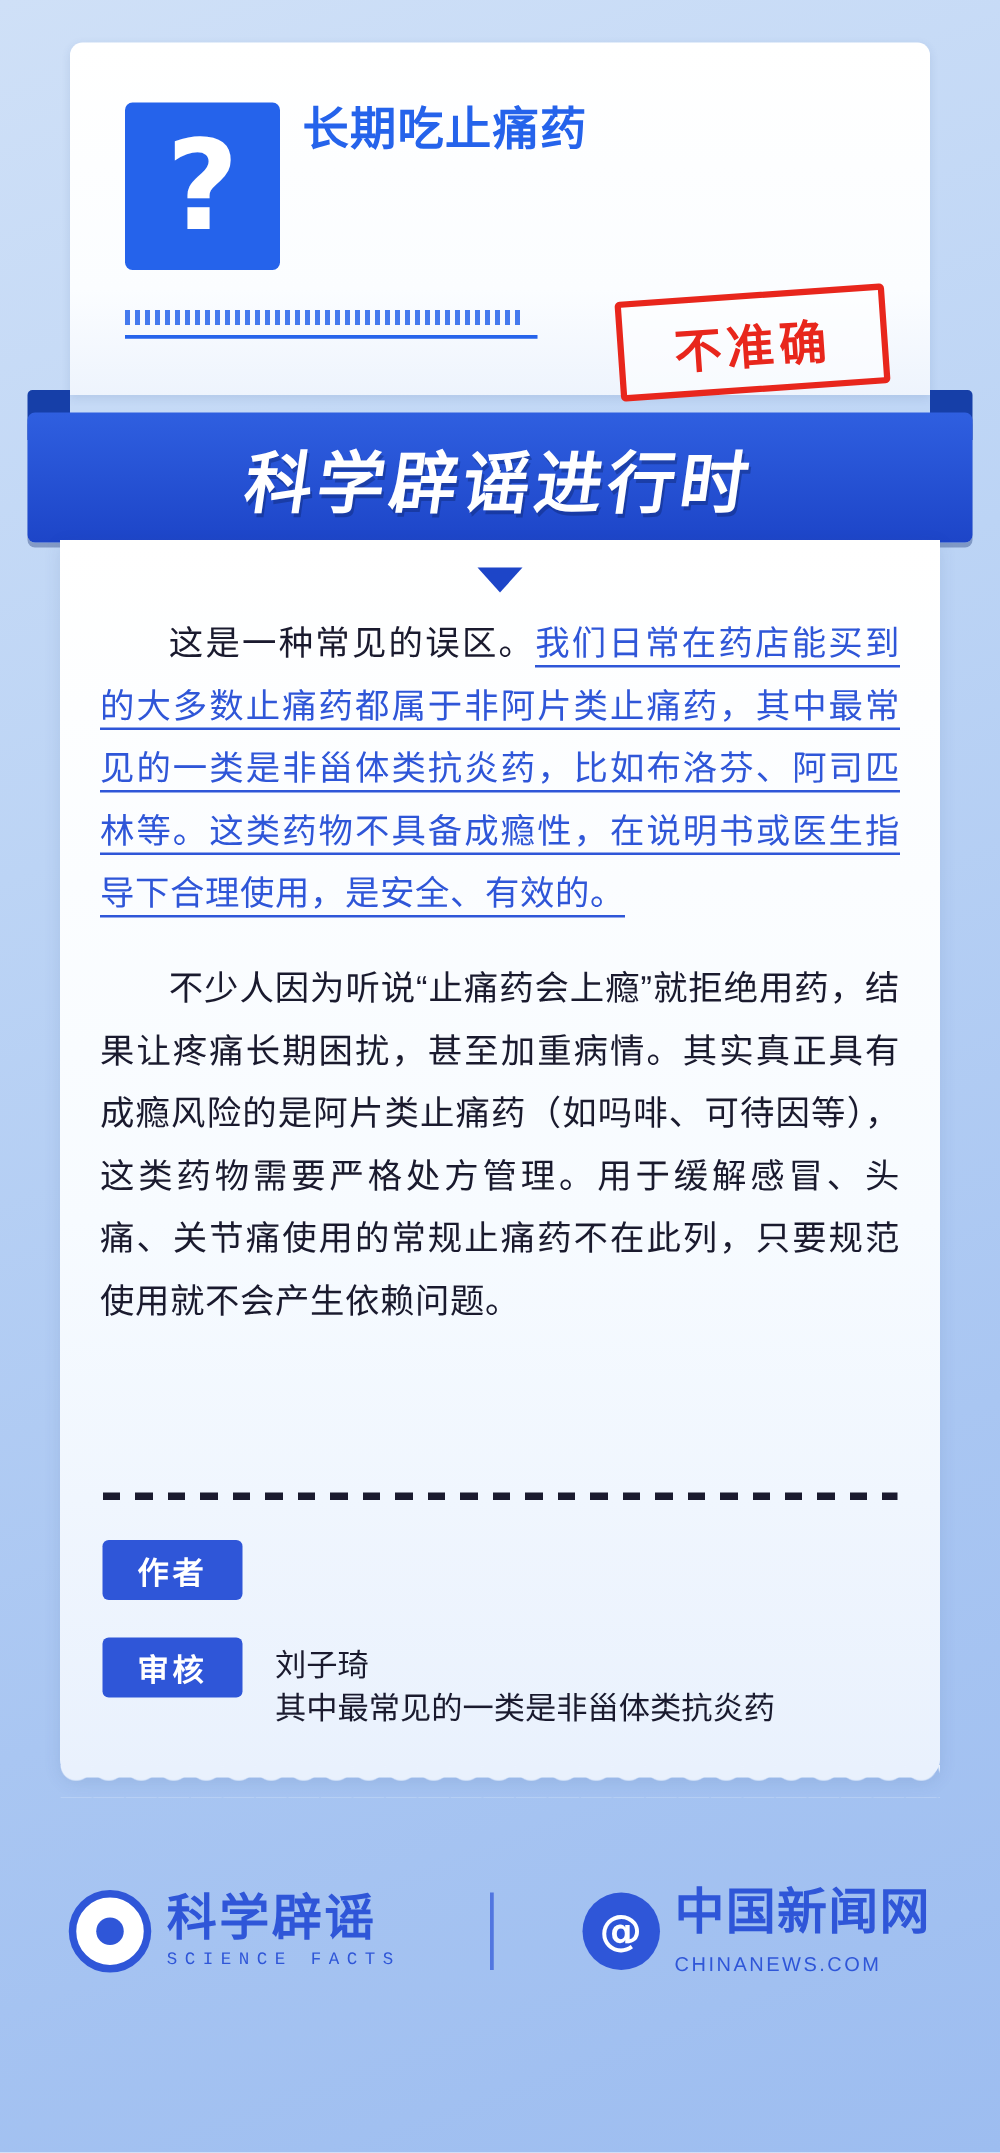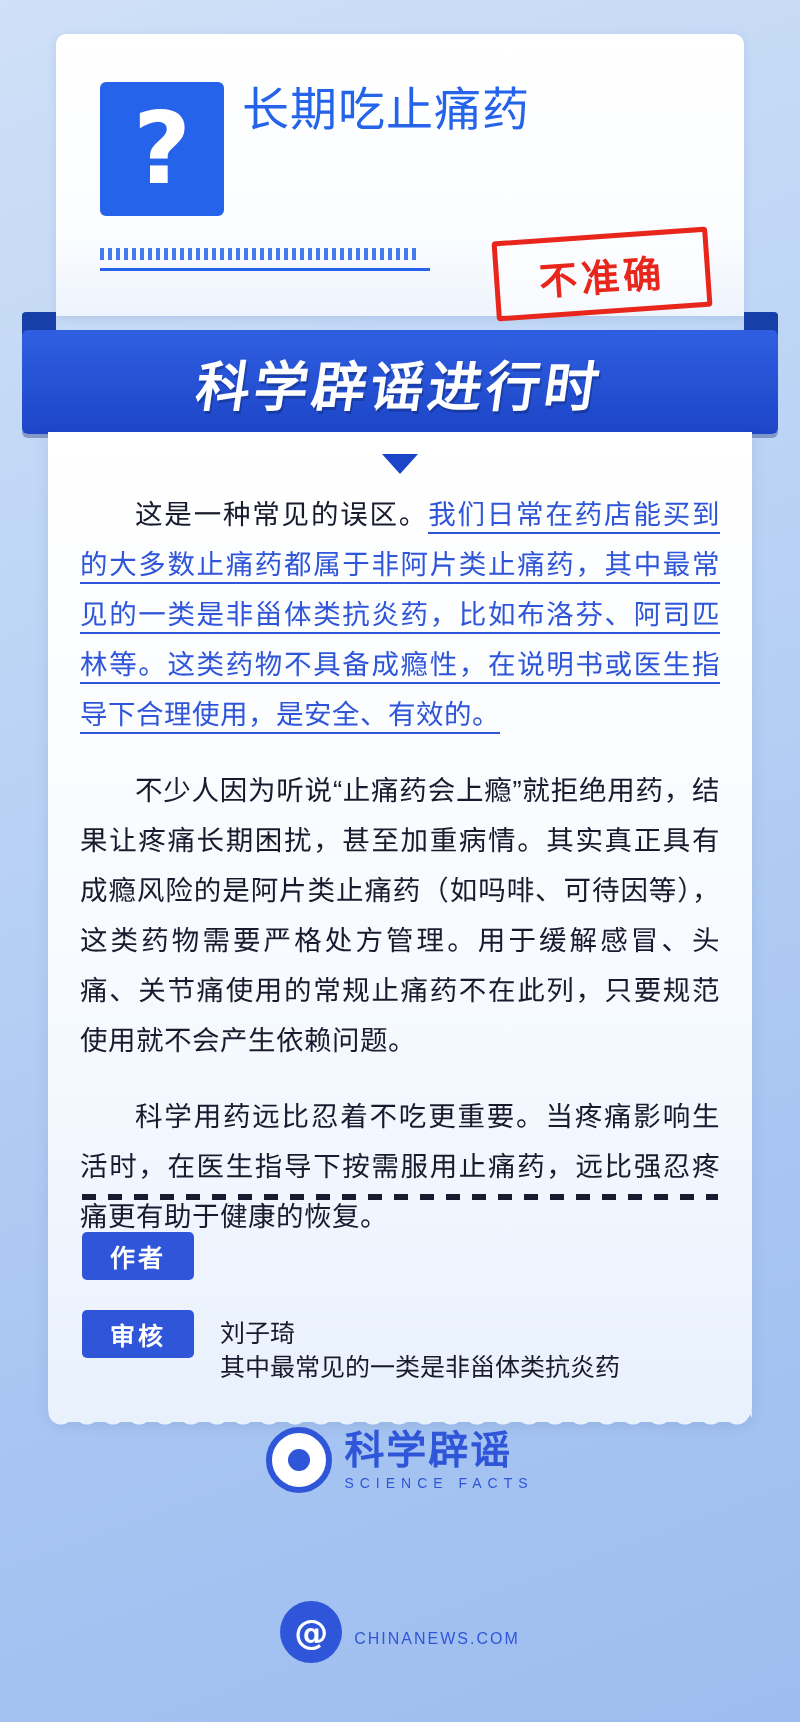--- a/index.html
+++ b/index.html
@@ -39,22 +39,22 @@
     font-size: 100px;
     font-weight: 700;
     line-height: 1;
     font-family: "DejaVu Sans", sans-serif;
   }
   .headline {
     position: absolute;
     left: 186px; top: 48px;
     width: 470px;
     color: #2563eb;
-    font-size: 47px;
-    font-weight: 400;
+    font-size: 37px;
+    font-weight: 700;
     line-height: 1.18;
     letter-spacing: 1px;
   }
   .headline .l2 { display: block; }
   .hr-dashes {
     position: absolute;
     left: 44px; top: 214px;
     width: 320px; height: 12px;
     background-image: repeating-linear-gradient(90deg, #2563eb 0 4px, transparent 4px 8px);
     opacity: .85;
@@ -200,22 +200,21 @@
     background-size: 26px 26px;
     background-repeat: repeat-x;
   }
 
   
   .footer {
     position: absolute;
     left: 0; right: 0; top: 1470px;
     height: 150px;
     display: flex; align-items: center; justify-content: center;
-    gap: 54px;
-    flex-direction: column;
+    gap: 71px;
   }
   .logo-left {
     display: flex; align-items: center; gap: 12px;
   }
   .logo-left .mark {
     width: 66px; height: 66px;
     border-radius: 50%;
     border: 6px solid #2f56d8;
     position: relative;
     background: #ffffff;
@@ -235,20 +234,21 @@
     font-weight: 700;
     letter-spacing: 2px;
     line-height: 1.05;
   }
   .logo-left .txt .en {
     color: #2f56d8;
     font-size: 14px;
     letter-spacing: 6px;
     text-align: left;
     margin-top: 4px;
+    font-family: Liberation Mono, monospace;
   }
   .divider-v {
     width: 3px; height: 62px;
     background: #2f56d8;
     opacity: .7;
   }
   .logo-right { display: flex; align-items: center; gap: 12px; }
   .logo-right .globe {
     width: 62px; height: 62px;
     border-radius: 50%;
@@ -298,21 +298,20 @@
 </div>
 
 <div class="body-card">
   <div class="arrow-down"></div>
 
   <div class="paras">
     <p class="para highlight">
       <span>这是一种常见的误区。</span><span class="linked">我们日常在药店能买到的大多数止痛药都属于非阿片类止痛药，其中最常见的一类是非甾体类抗炎药，比如布洛芬、阿司匹林等。这类药物不具备成瘾性，在说明书或医生指导下合理使用，是安全、有效的。</span>
     </p>
     <p class="para">不少人因为听说“止痛药会上瘾”就拒绝用药，结果让疼痛长期困扰，甚至加重病情。其实真正具有成瘾风险的是阿片类止痛药（如吗啡、可待因等），这类药物需要严格处方管理。用于缓解感冒、头痛、关节痛使用的常规止痛药不在此列，只要规范使用就不会产生依赖问题。</p>
-    <p class="para">科学用药远比忍着不吃更重要。当疼痛影响生活时，在医生指导下按需服用止痛药，远比强忍疼痛更有助于健康的恢复。</p>
   </div>
 
   <div class="dashed-sep"></div>
 
   <div class="credits">
     <div class="credit-row">
       <div class="credit-tag">作者</div>
     </div>
     <div class="credit-row">
       <div class="credit-tag">审核</div>
@@ -333,16 +332,17 @@
       <div class="cn">科学辟谣</div>
       <div class="en">SCIENCE FACTS</div>
     </div>
   </div>
 
   <div class="divider-v"></div>
 
   <div class="logo-right">
     <div class="globe">@</div>
     <div class="txt">
+      <div class="cn">中国新闻网</div>
       <div class="en">CHINANEWS.COM</div>
     </div>
   </div>
 </div>
 
 </body></html>

